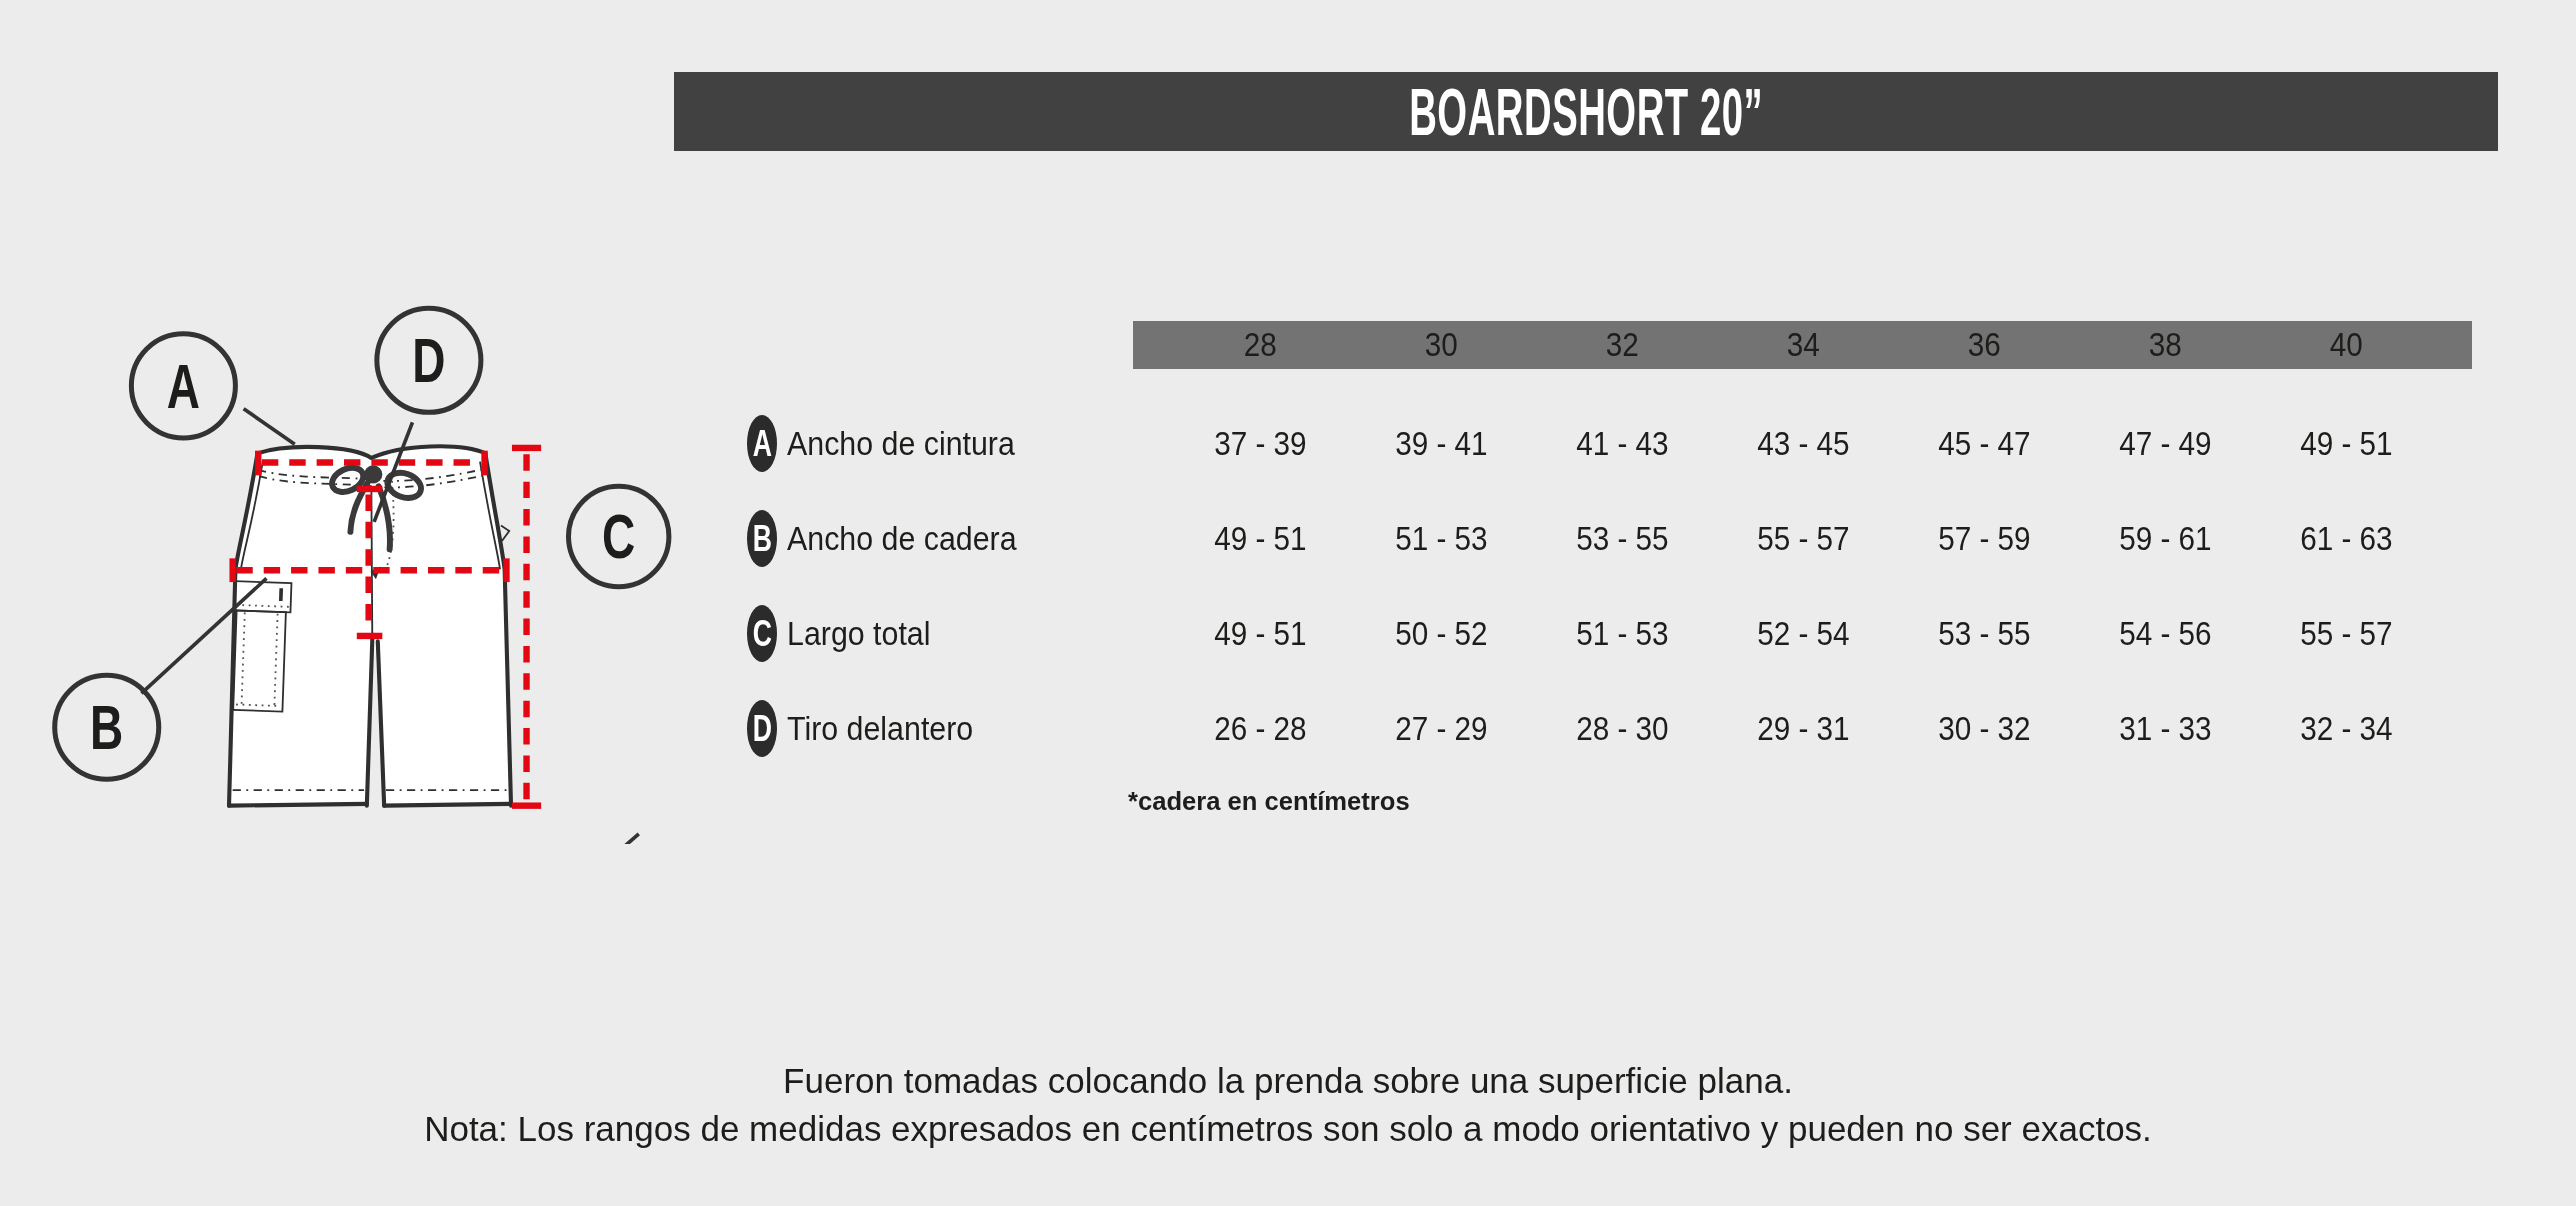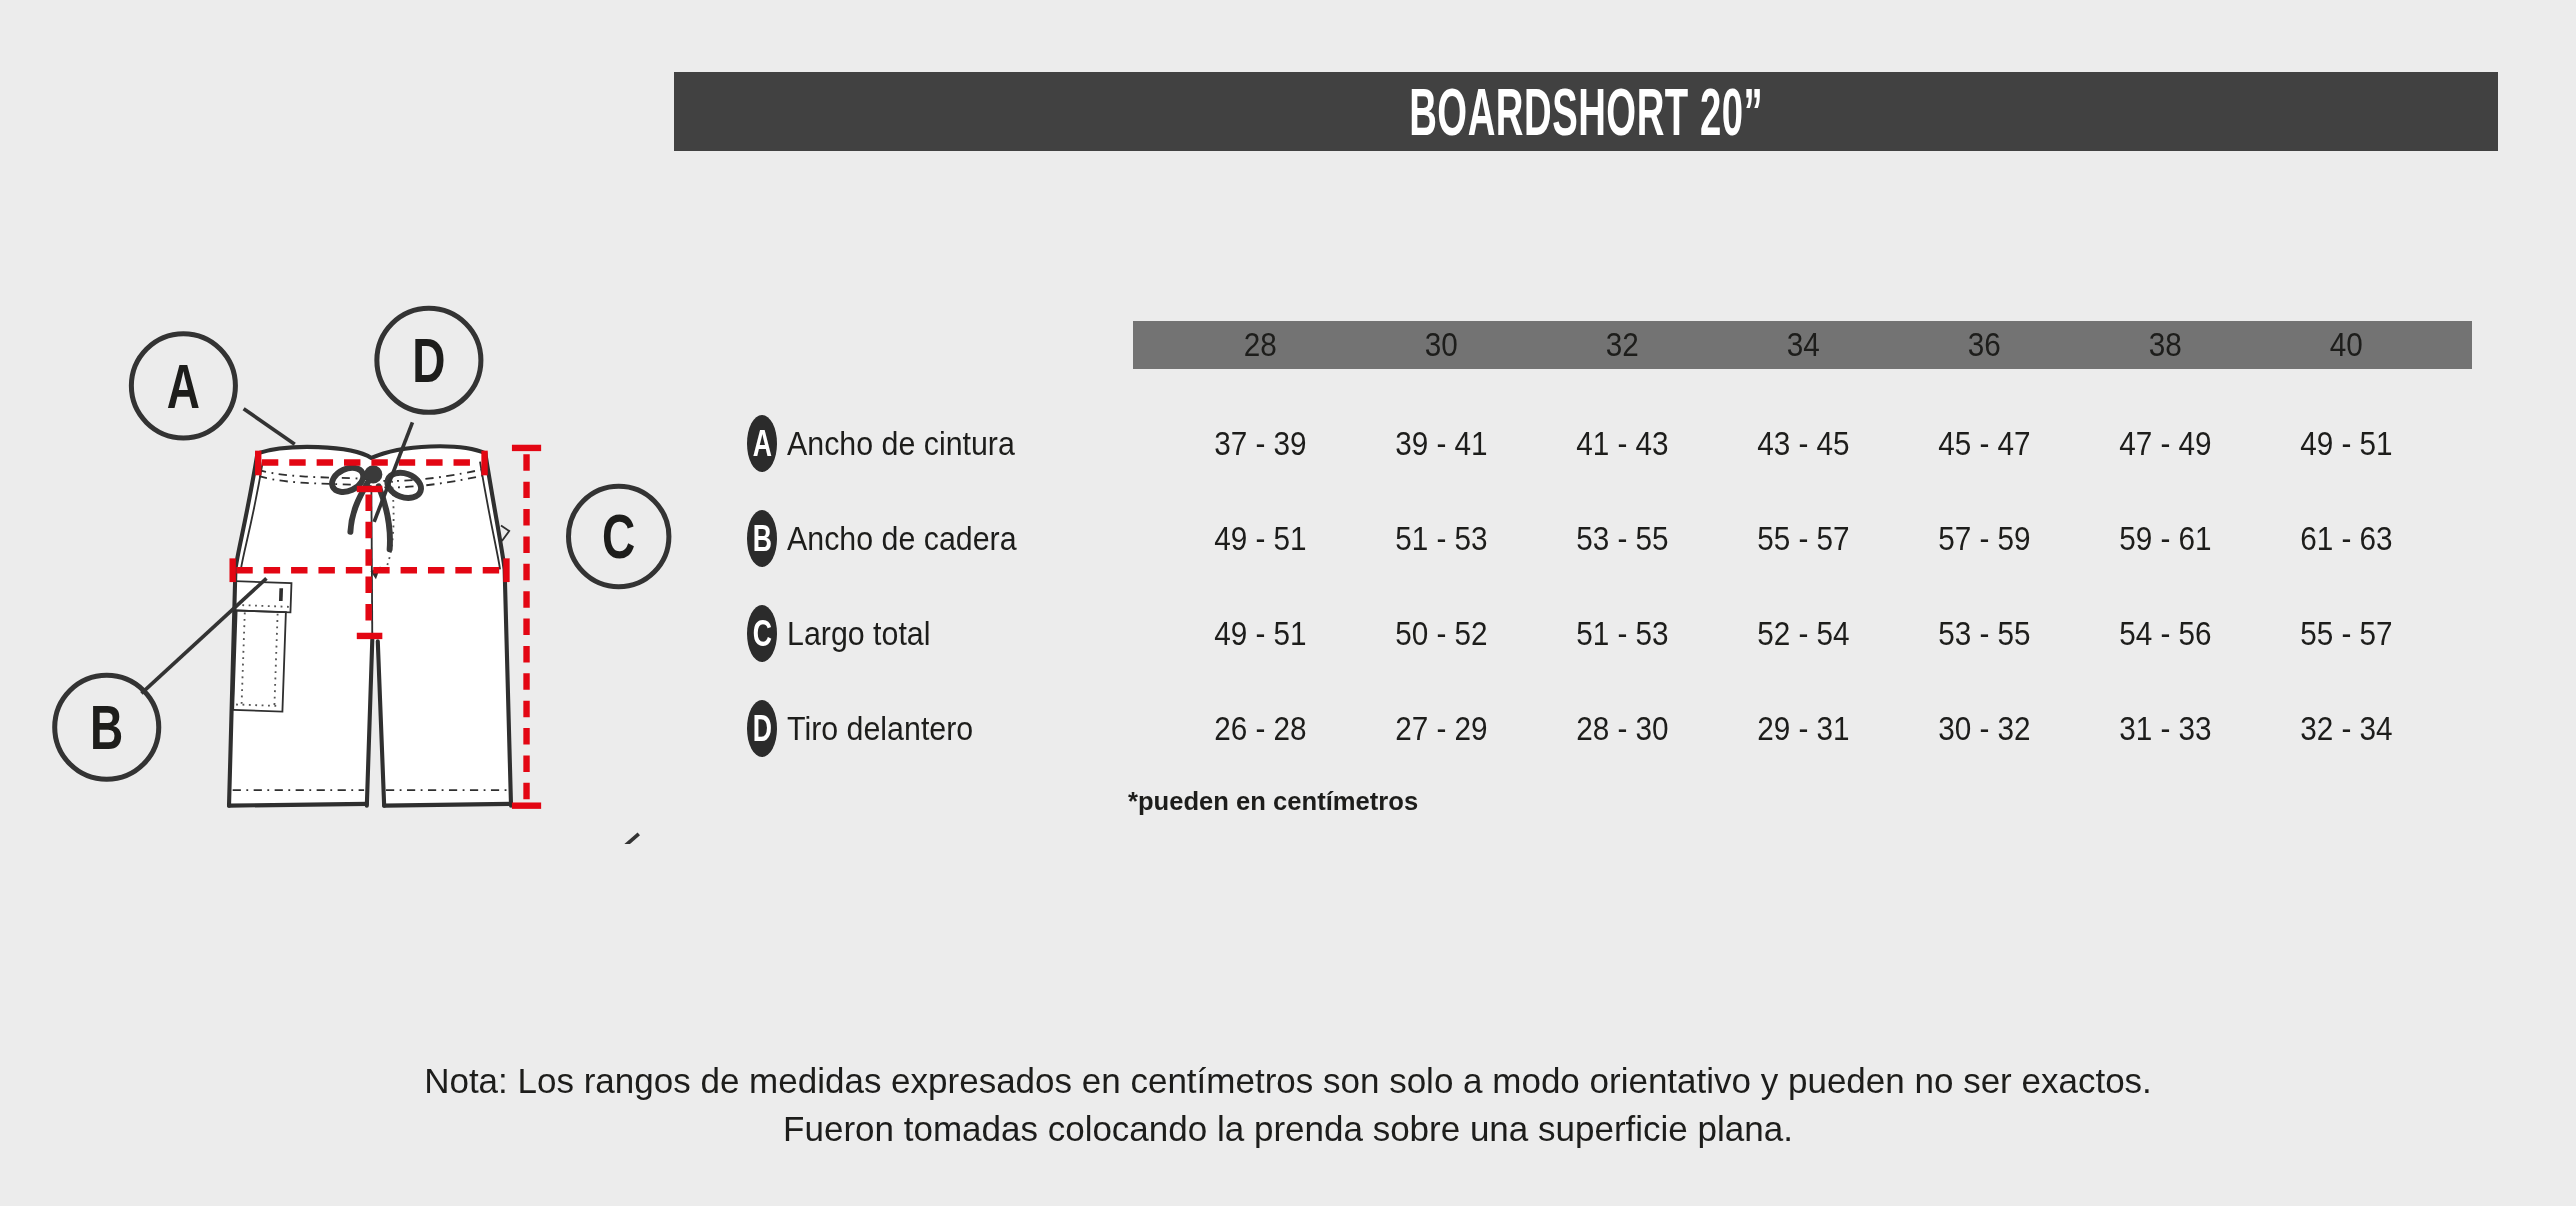--- a/index.html
+++ b/index.html
@@ -221,19 +221,19 @@
   </div>
   <div class="cell"><span>26 - 28</span></div>
   <div class="cell"><span>27 - 29</span></div>
   <div class="cell"><span>28 - 30</span></div>
   <div class="cell"><span>29 - 31</span></div>
   <div class="cell"><span>30 - 32</span></div>
   <div class="cell"><span>31 - 33</span></div>
   <div class="cell"><span>32 - 34</span></div>
 </div>
 
-<div class="units">*pueden en centímetros</div>
+<div class="units">*cadera en centímetros</div>
 
 <div class="footnote">
+  <div>Fueron tomadas colocando la prenda sobre una superficie plana.</div>
   <div>Nota: Los rangos de medidas expresados en centímetros son solo a modo orientativo y pueden no ser exactos.</div>
-  <div>Fueron tomadas colocando la prenda sobre una superficie plana.</div>
 </div>
 
 
 </body></html>

